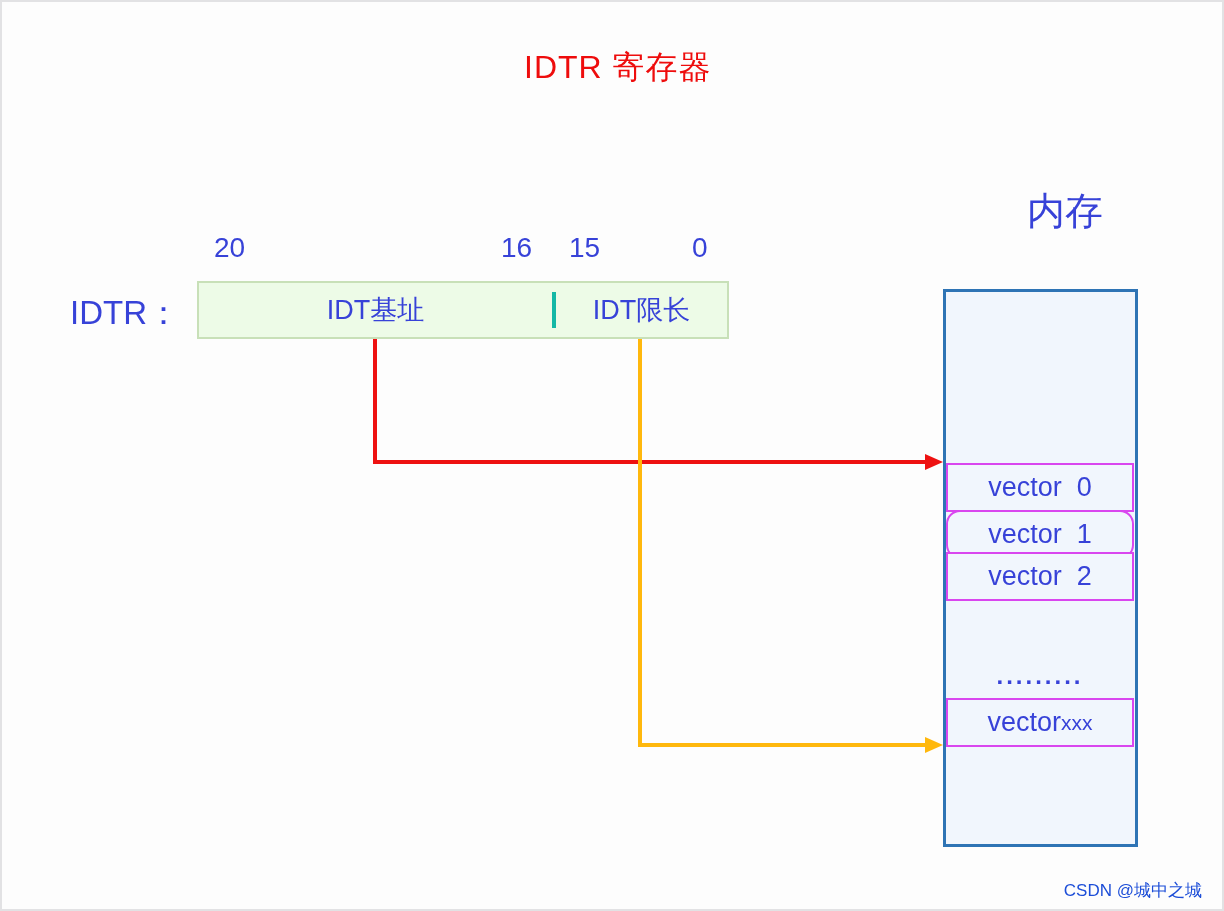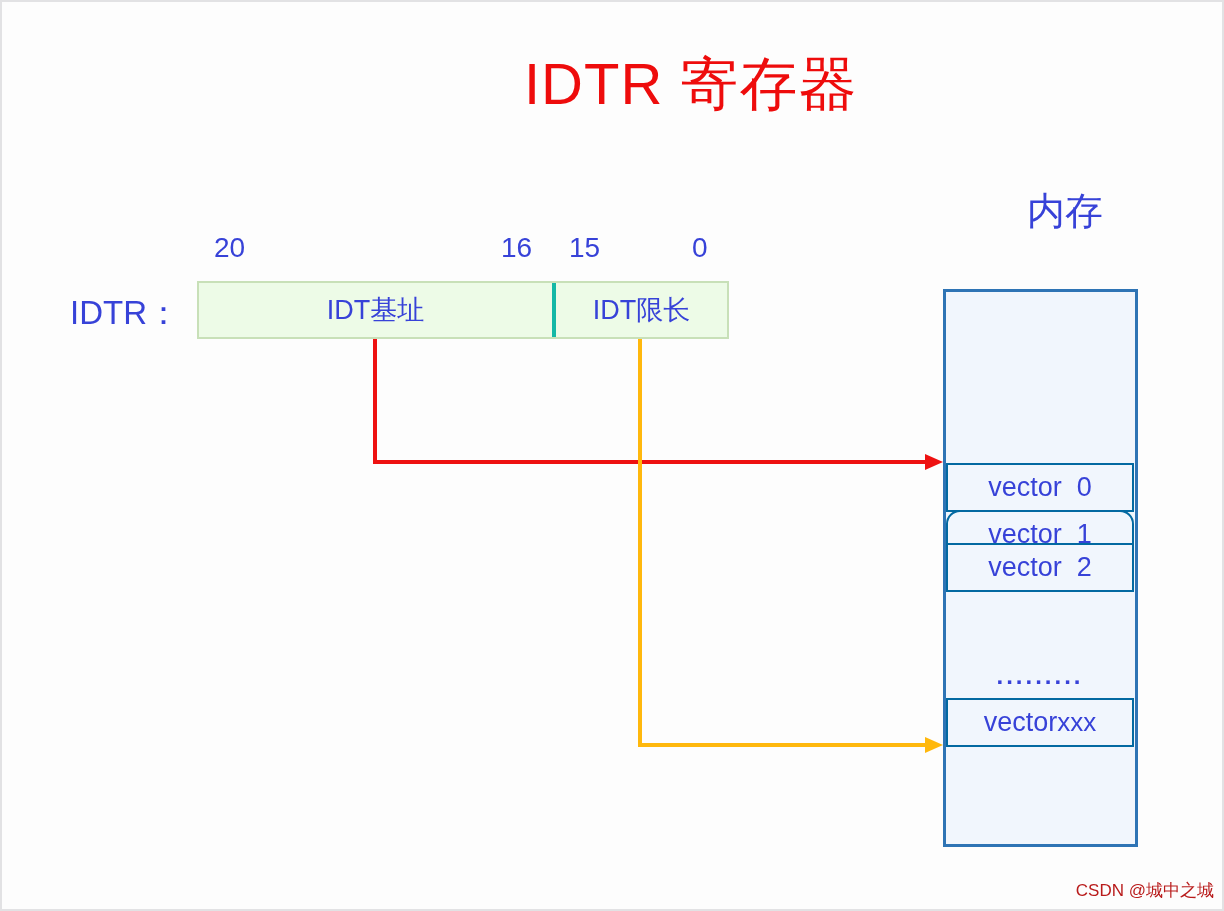--- a/index.html
+++ b/index.html
@@ -14,21 +14,21 @@
     background: #fdfdfd;
     border: 2px solid #e2e2e4;
     box-sizing: border-box;
     overflow: hidden;
   }
   .abs { position: absolute; }
 
   
   .title {
     left: 522px; top: 44px;
-    font-size: 58px;
+    font-size: 32px;
     color: #ee0c0c;
     white-space: nowrap;
     letter-spacing: 1px;
   }
 
   
   .idtr-label {
     left: 68px; top: 289px;
     font-size: 33px;
     color: #3742d8;
@@ -44,20 +44,21 @@
   .bit-15 { left: 567px; }
   .bit-0  { left: 690px; }
 
   .register-box {
     left: 195px; top: 279px;
     width: 532px; height: 58px;
     background: #edfbe7;
     border: 2px solid #c8e0b8;
     box-sizing: border-box;
     display: flex;
+    align-items: center;
   }
   .register-cell {
     display: flex;
     align-items: center;
     justify-content: center;
     font-size: 27px;
     color: #3742d8;
     white-space: pre;
   }
   .register-cell.base { width: 353px; }
@@ -74,48 +75,48 @@
   .memory-box {
     left: 941px; top: 287px;
     width: 195px; height: 558px;
     background: #f1f6fd;
     border: 3px solid #2e74b5;
     box-sizing: border-box;
   }
   .vector-row {
     position: absolute;
     left: 0; width: 188px; height: 49px;
-    border: 2px solid #0369a1;
+    border: 2px solid #d946ef;
     box-sizing: border-box;
     background: #f1f6fd;
     display: flex;
     align-items: center;
     justify-content: center;
     font-size: 27px;
     color: #3742d8;
     white-space: pre;
   }
   .row-0 { top: 171px; }
   .row-1 { top: 218px; border-radius: 14px; }
-  .row-2 { top: 251px; }
+  .row-2 { top: 260px; }
   .row-3 { top: 312px; }
   .row-dots {
     position: absolute;
     left: 0; width: 188px; height: 49px;
     top: 359px;
     display: flex;
     align-items: center;
     justify-content: center;
     font-size: 24px;
     font-weight: bold;
     letter-spacing: 3px;
     color: #3742d8;
   }
   .row-xxx { top: 406px; text-align: right; }
-  .row-xxx .suffix { font-size: 26px; margin-left: 0; }
+  .row-xxx .suffix { font-size: 21px; margin-left: 0; }
 
   
   .line { position: absolute; }
   .red-v  { left: 371px; top: 337px; width: 4px; height: 125px; background: #ee1111; }
   .red-h  { left: 371px; top: 458px; width: 552px; height: 4px; background: #ee1111; }
   .red-head {
     left: 923px; top: 452px;
     width: 0; height: 0;
     border-top: 8px solid transparent;
     border-bottom: 8px solid transparent;
@@ -126,23 +127,23 @@
   .yellow-head {
     left: 923px; top: 735px;
     width: 0; height: 0;
     border-top: 8px solid transparent;
     border-bottom: 8px solid transparent;
     border-left: 18px solid #ffb80d;
   }
 
   
   .watermark {
-    right: 8px; top: 877px;
+    right: 20px; top: 877px;
     font-size: 17px;
-    color: #b91c1c;
+    color: #1d4ed8;
     white-space: nowrap;
   }
 </style>
 </head>
 <body>
 
 <div class="canvas">
 
   <div class="abs title">IDTR 寄存器</div>
 

